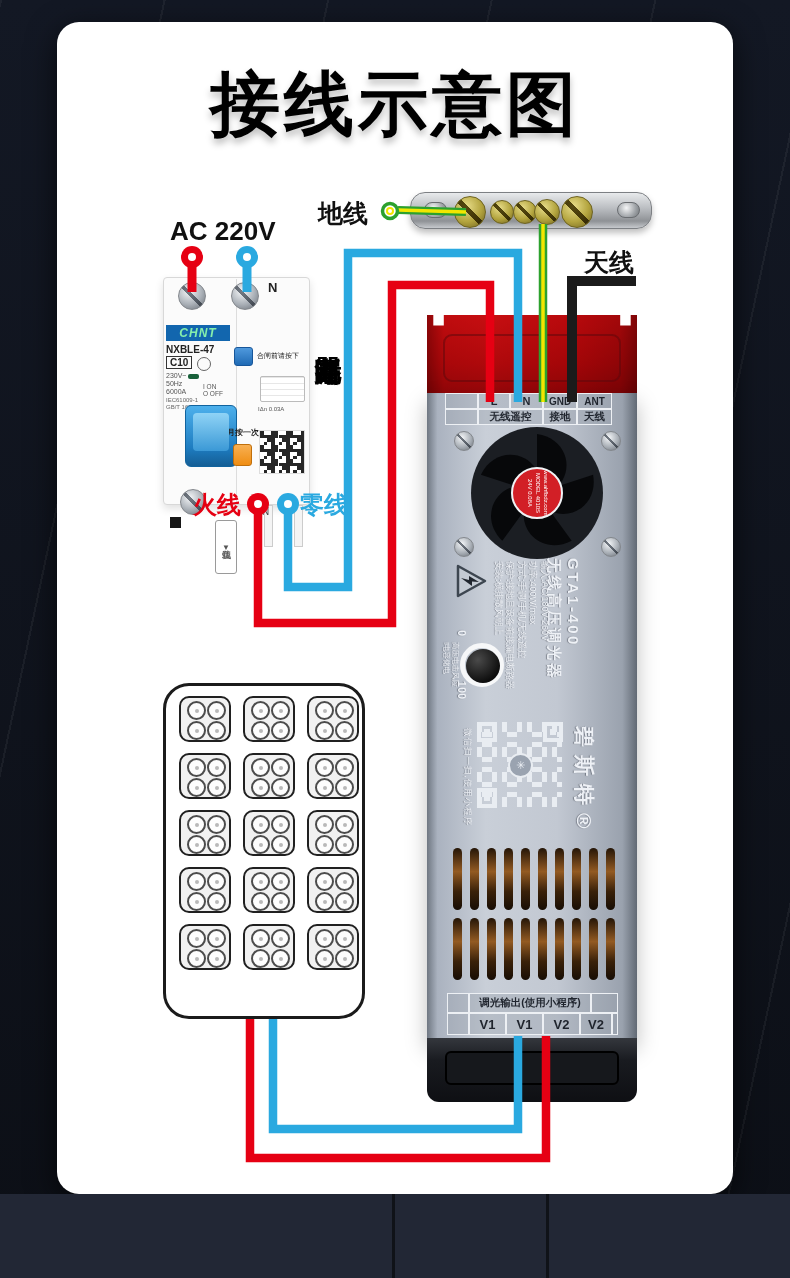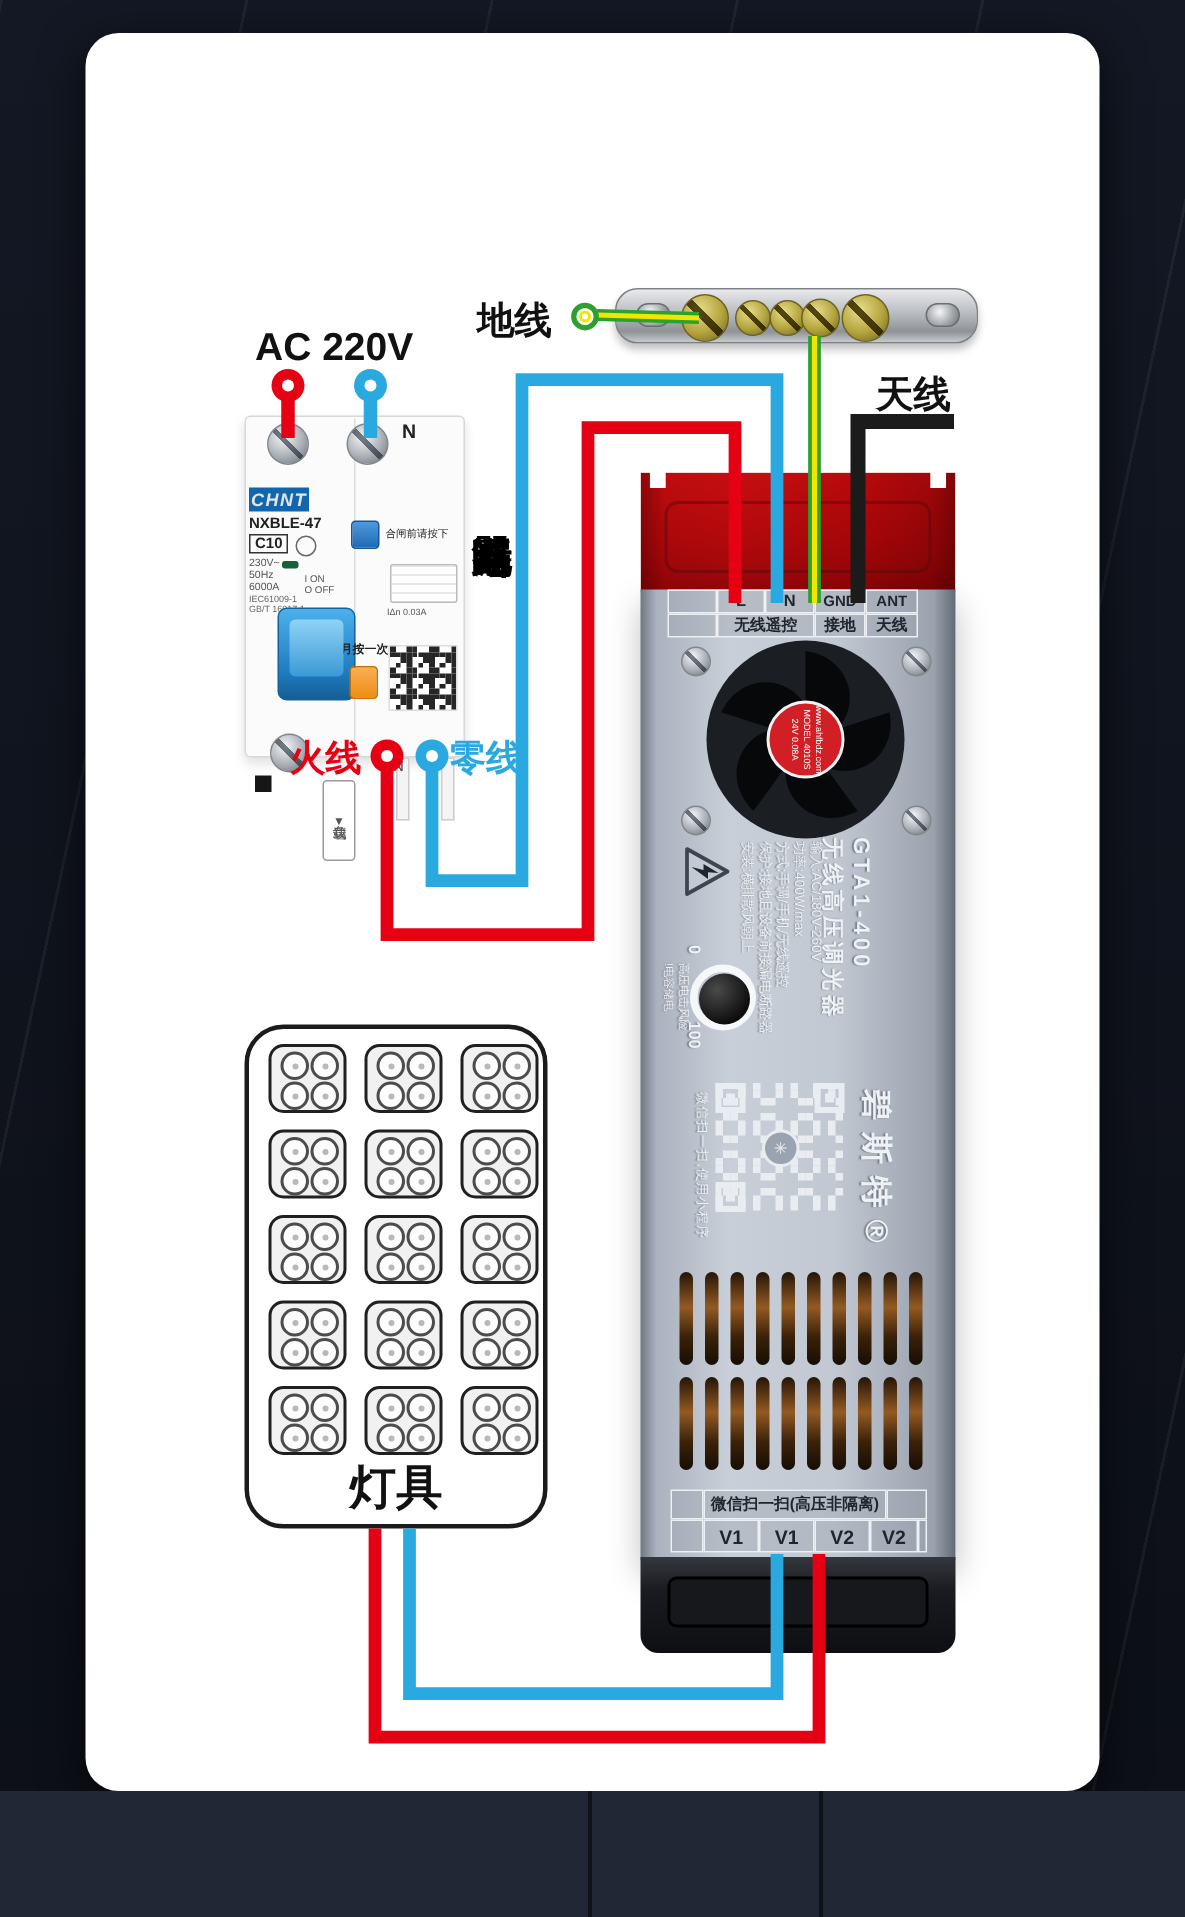--- a/index.html
+++ b/index.html
@@ -29,21 +29,21 @@
         linear-gradient(45deg,transparent 44%,#5d531e 44% 56%,transparent 56%);
         background-blend-mode:multiply;}
   
   .bk-body{left:163px;top:277px;width:147px;height:228px;background:#fbfbfb;border:1px solid #d8d8d8;
         border-radius:4px;z-index:2;box-shadow:0 4px 8px rgba(0,0,0,0.12);}
   .bk-div{left:236px;top:279px;width:1px;height:224px;background:#ddd;z-index:3;}
   .screw{border-radius:50%;border:1px solid #83878c;z-index:3;
         background:radial-gradient(circle at 38% 32%,#f4f6f8,#aab0b7 55%,#757b83 90%),
         linear-gradient(45deg,transparent 45%,#7a8088 45% 55%,transparent 55%);
         background-blend-mode:multiply;}
-  .chnt{left:166px;top:325px;width:40px;height:16px;background:#1266ae;color:#e5e5e5;
+  .chnt{left:166px;top:325px;width:64px;height:16px;background:#1266ae;color:#86efac;
         font-size:12px;font-weight:bold;font-style:italic;text-align:center;line-height:16px;z-index:3;letter-spacing:1px;}
   .bk-t{z-index:3;color:#222;white-space:nowrap;}
   .lever{left:185px;top:405px;width:52px;height:62px;border-radius:6px;z-index:3;
         background:linear-gradient(180deg,#4db0ec,#1e7cc0 70%,#155e95);border:1px solid #11639e;}
   .lever-face{left:193px;top:413px;width:36px;height:38px;border-radius:4px;z-index:4;
         background:linear-gradient(180deg,#8fd3f6,#3b99d6);}
   .bluebtn{left:234px;top:347px;width:19px;height:19px;background:linear-gradient(180deg,#4f99dd,#1f6ab4);
         border:1px solid #17569a;border-radius:3px;z-index:3;}
   .orangebtn{left:233px;top:444px;width:19px;height:22px;background:linear-gradient(180deg,#f8b053,#ef8d12);
         border:1px solid #c06f0b;border-radius:3px;z-index:3;}
@@ -94,20 +94,21 @@
                          linear-gradient(90deg,transparent 546px,rgba(0,0,0,0.55) 546px 549px,transparent 549px);}
   svg.wires{position:absolute;left:0;top:0;z-index:5;pointer-events:none;}
 </style>
 </head>
 <body>
 
 <div id="stage">
   <div class="abs card"></div>
   <div class="abs band"></div>
 
+  <div class="abs title">接线示意图</div>
 
   <div class="abs lbl" style="left:318px;top:197px;">地线</div>
   <div class="abs lbl" style="left:584px;top:246px;">天线</div>
   <div class="abs lbl" style="left:170px;top:216px;font-size:26px;font-weight:700;">AC 220V</div>
 
   <div class="abs gbar">
     <div class="abs gbar-hole" style="left:13px;"></div>
     <div class="abs gbar-hole" style="left:206px;"></div>
     <div id="gbar-screws" class="abs" style="left:0;top:0;width:242px;height:37px;">
         <div class="gscrew" style="position: absolute; left: 43px; top: 3px; width: 30px; height: 30px;"></div>
@@ -433,21 +434,21 @@
       <div class="slot" style="left: 108px; top: 78px; height: 62px;"></div>
       <div class="slot" style="left: 125px; top: 8px; height: 62px;"></div>
       <div class="slot" style="left: 125px; top: 78px; height: 62px;"></div>
       <div class="slot" style="left: 142px; top: 8px; height: 62px;"></div>
       <div class="slot" style="left: 142px; top: 78px; height: 62px;"></div>
       <div class="slot" style="left: 159px; top: 8px; height: 62px;"></div>
       <div class="slot" style="left: 159px; top: 78px; height: 62px;"></div>
     </div>
 
   <div class="cell" style="left:447px;top:993px;width:22px;height:20px;"></div>
-  <div class="cell" style="left:469px;top:993px;width:122px;height:20px;font-size:10.5px;">微信扫一扫(高压非隔离)</div>
+  <div class="cell" style="left:469px;top:993px;width:122px;height:20px;font-size:10.5px;">调光输出(使用小程序)</div>
   <div class="cell" style="left:591px;top:993px;width:27px;height:20px;"></div>
   <div class="cell" style="left:447px;top:1013px;width:22px;height:22px;"></div>
   <div class="cell" style="left:469px;top:1013px;width:37px;height:22px;font-size:13px;">V1</div>
   <div class="cell" style="left:506px;top:1013px;width:37px;height:22px;font-size:13px;">V1</div>
   <div class="cell" style="left:543px;top:1013px;width:37px;height:22px;font-size:13px;">V2</div>
   <div class="cell" style="left:580px;top:1013px;width:32px;height:22px;font-size:13px;">V2</div>
   <div class="cell" style="left:612px;top:1013px;width:6px;height:22px;"></div>
 
   <div class="abs cap-black"></div>
   <div class="abs cap-black-panel"></div>
@@ -537,21 +538,20 @@
         <div class="lamp-led" style="left: 6px; top: 23px;"></div>
         <div class="lamp-led" style="left: 26px; top: 23px;"></div>
       </div>
       <div class="lamp-mod" style="left: 141px; top: 238px;">
         <div class="lamp-led" style="left: 6px; top: 3px;"></div>
         <div class="lamp-led" style="left: 26px; top: 3px;"></div>
         <div class="lamp-led" style="left: 6px; top: 23px;"></div>
         <div class="lamp-led" style="left: 26px; top: 23px;"></div>
       </div>
     </div>
-  <div class="abs lbl" style="left:163px;top:971px;width:202px;text-align:center;font-size:31px;z-index:3;">灯具</div>
 
   <svg class="wires" width="790" height="1278" viewBox="0 0 790 1278">
     <path d="M398,210 L466,212" fill="none" stroke-width="8" stroke="#2ca12e"></path>
     <path d="M398,210 L466,212" fill="none" stroke-width="3.5" stroke="#f2e600"></path>
     <circle cx="390" cy="211" r="7.5" fill="#ffffff" stroke-width="3.5" stroke="#2ca12e"></circle>
     <circle cx="390" cy="211" r="3" fill="none" stroke-width="2" stroke="#f2e600"></circle>
     <path d="M543,224 L543,402" fill="none" stroke-width="8.5" stroke="#2ca12e"></path>
     <path d="M543,224 L543,402" fill="none" stroke-width="3.5" stroke="#f2e600"></path>
     <path d="M636,281 L572,281 L572,402" fill="none" stroke-width="10" stroke="#1b1b1b"></path>
     <path d="M192,261 L192,292" fill="none" stroke-width="9" stroke="#e60013"></path>

